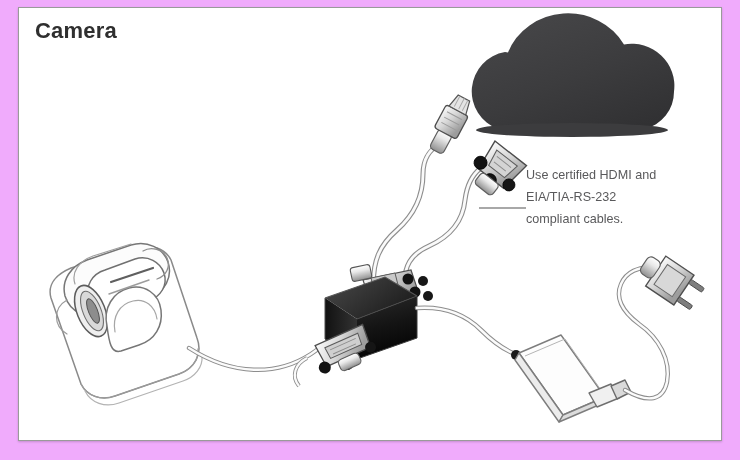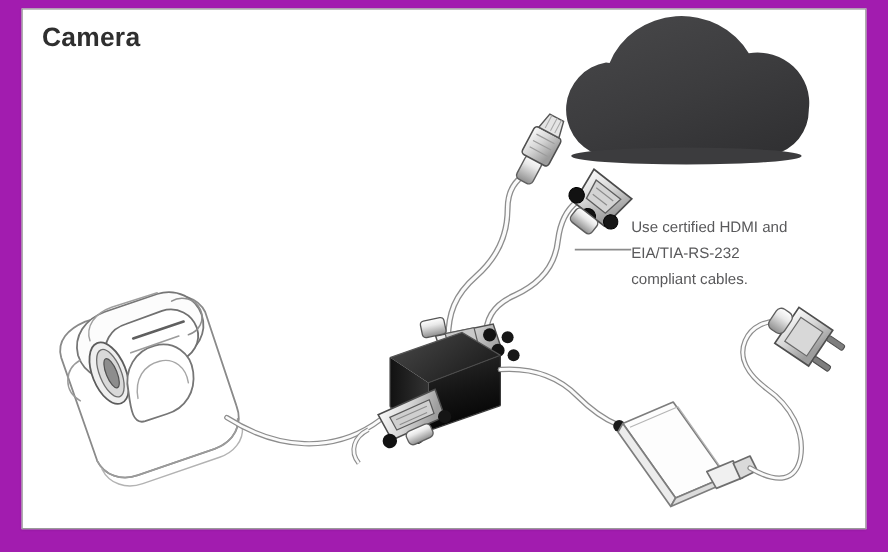--- a/index.html
+++ b/index.html
@@ -9,21 +9,21 @@
     background: #f0f0f0;
     width: 740px;
     height: 460px;
     overflow: hidden;
     font-family: "Liberation Sans", sans-serif;
   }
   #root {
     position: relative;
     width: 740px;
     height: 460px;
-    background: #a21caf;
+    background: #f0abfc;
   }
   #diagram-frame {
     position: absolute;
     left: 18px;
     top: 7px;
     width: 704px;
     height: 434px;
     background: #ffffff;
     border: 1px solid #9a9a9a;
     box-sizing: border-box;
@@ -37,21 +37,21 @@
     font-size: 22px;
     font-weight: bold;
     color: #2f2f2f;
     letter-spacing: 0.2px;
     line-height: 1;
     white-space: nowrap;
   }
   #annotation-note {
     position: absolute;
     left: 507px;
-    top: 170px;
+    top: 156px;
     width: 190px;
     font-size: 12.6px;
     color: #59595b;
     line-height: 22px;
     white-space: pre-line;
   }
   svg.art {
     position: absolute;
     left: 0;
     top: 0;

